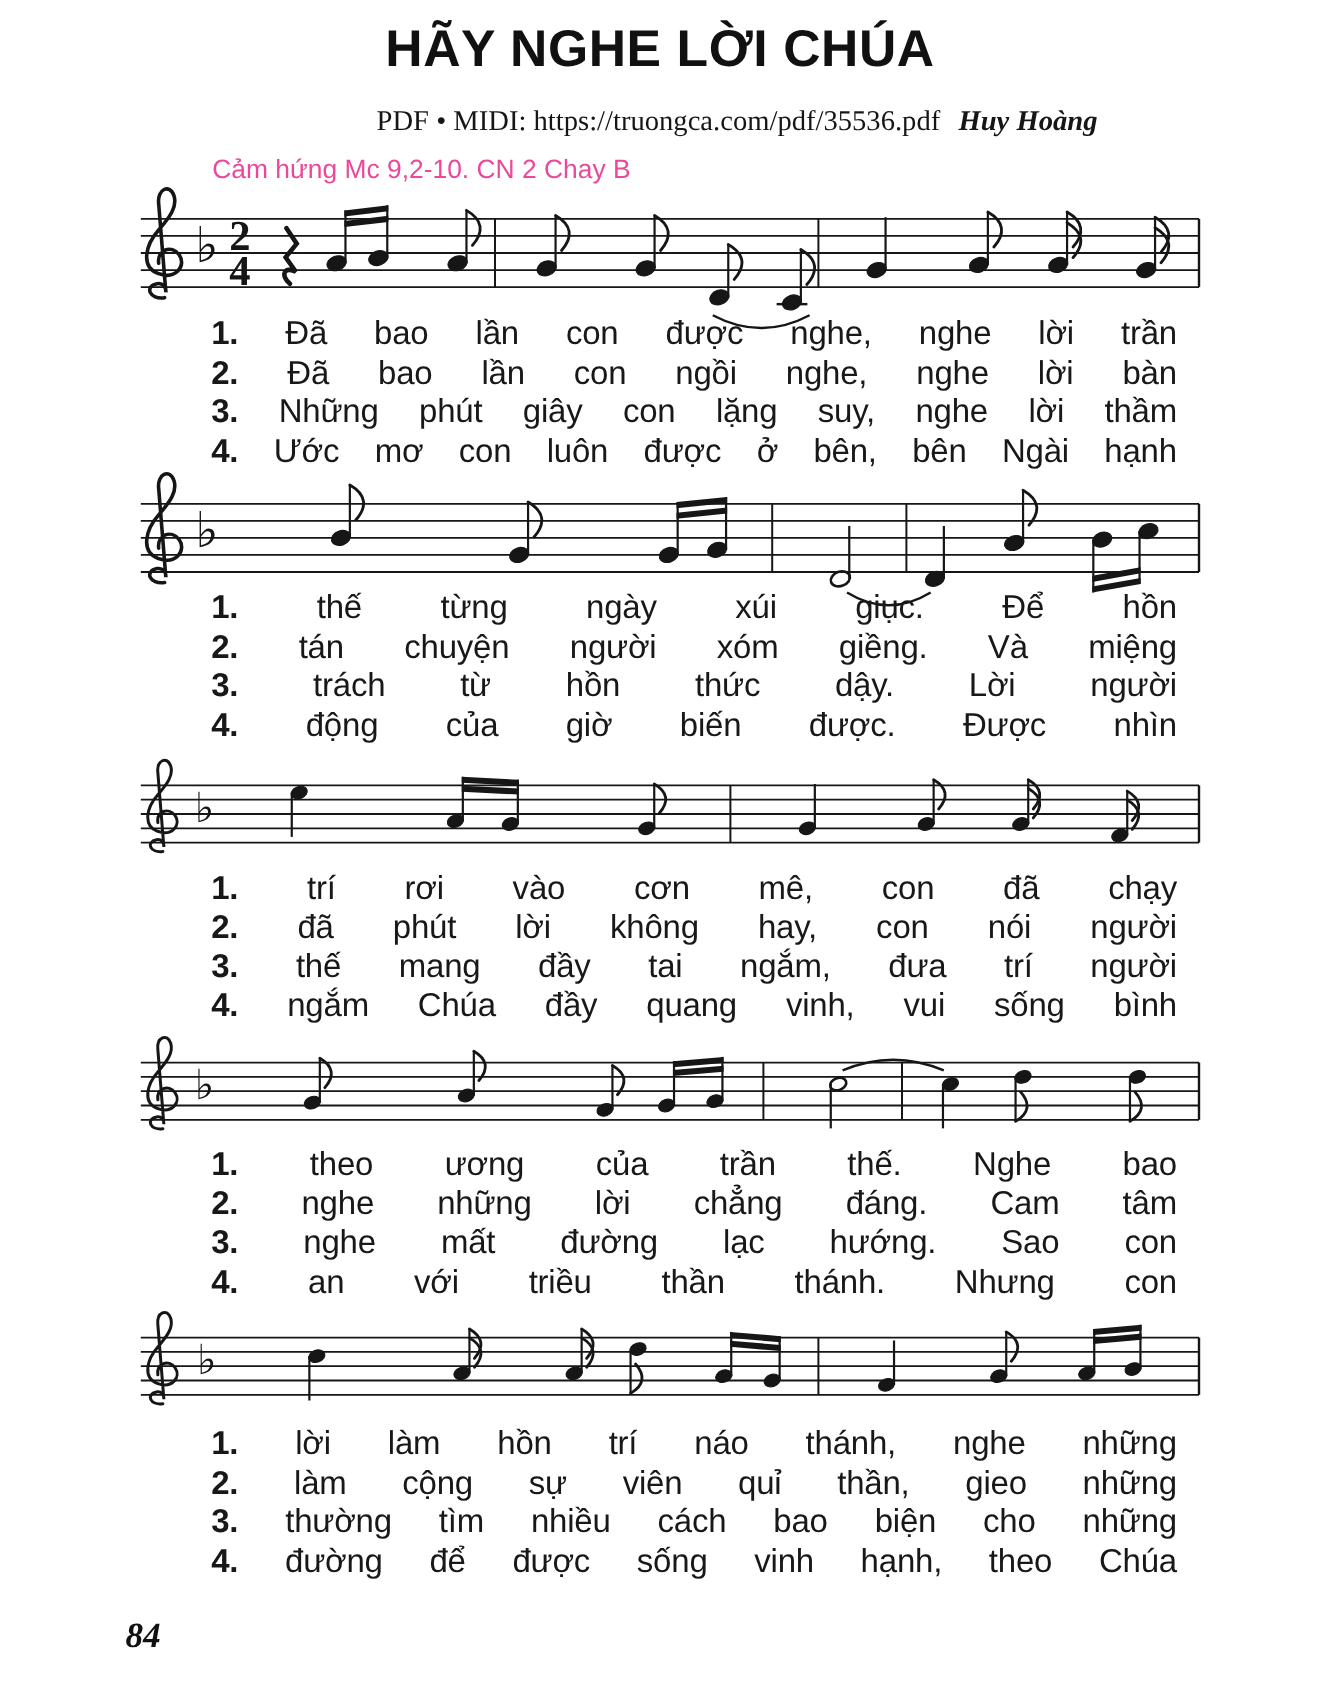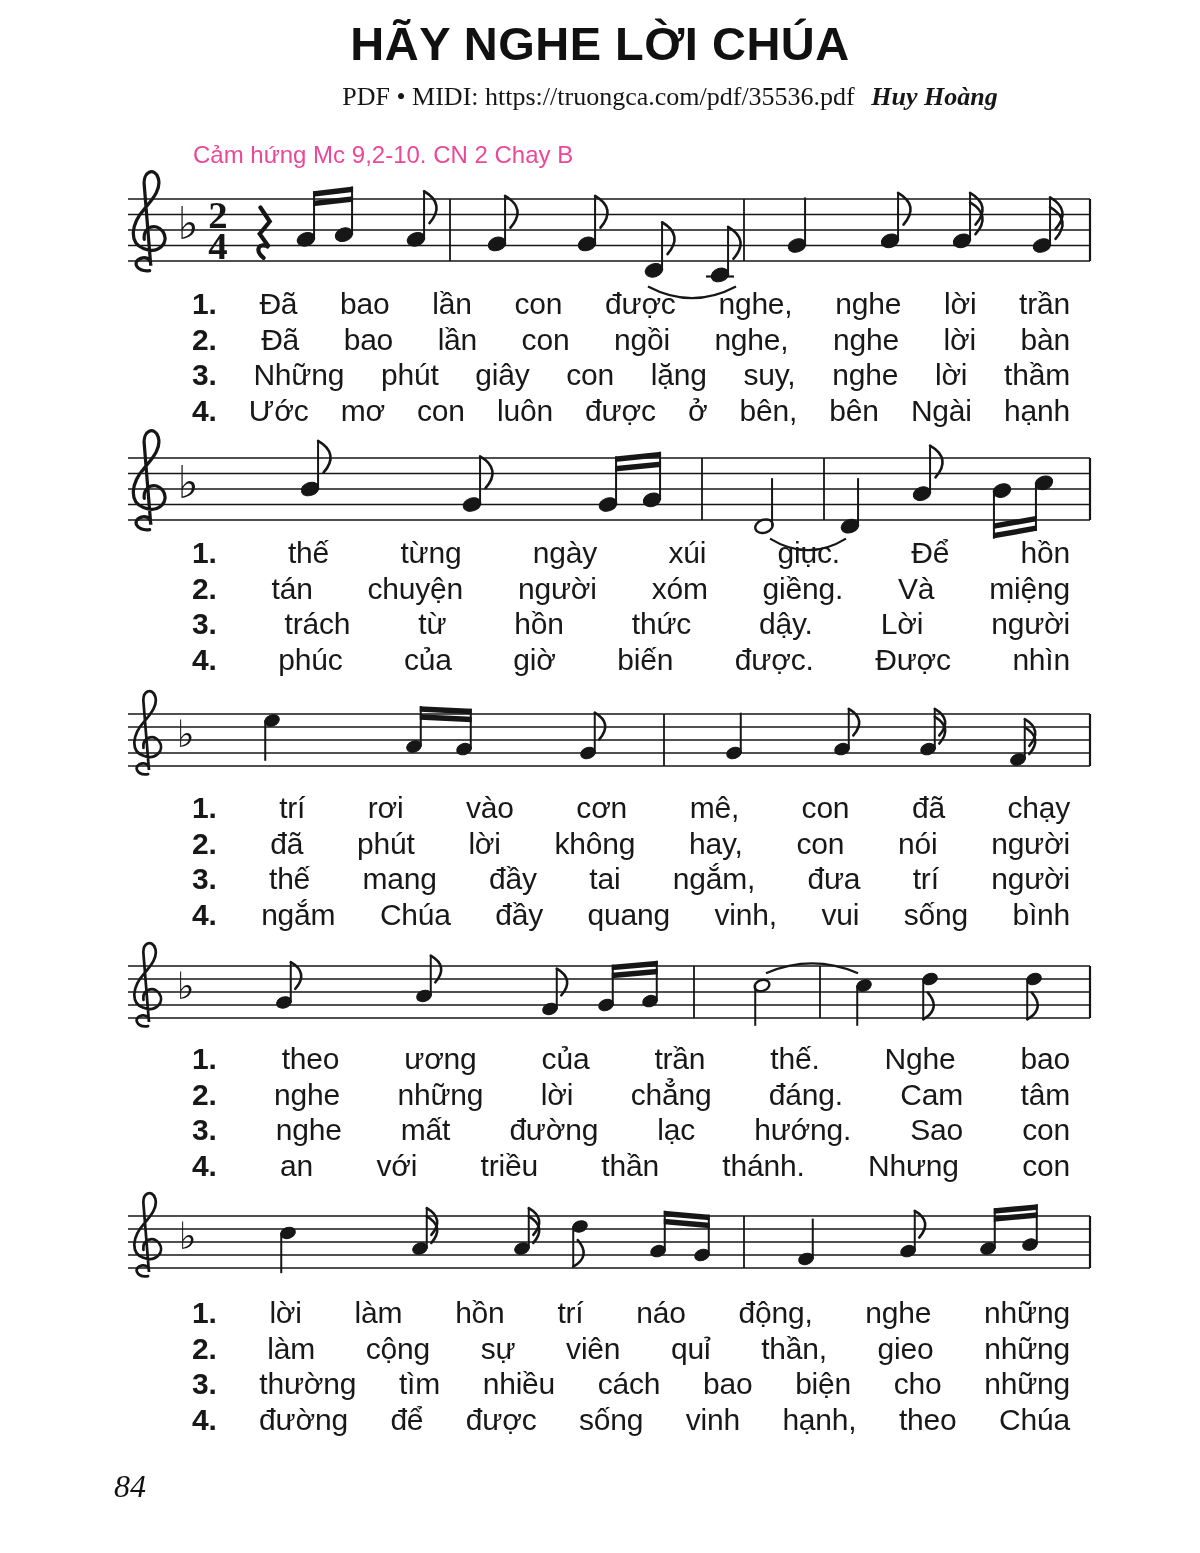--- a/index.html
+++ b/index.html
@@ -1,31 +1,31 @@
 <!DOCTYPE html>
 <html><head>
 <meta charset="utf-8">
 <style>
   html,body{margin:0;padding:0;background:#ffffff;}
   body{position:relative;width:1200px;height:1553px;overflow:hidden;
        font-family:"Liberation Sans",sans-serif;color:#141414;}
   .title{position:absolute;top:16px;left:0;width:100%;text-align:center;
          font-size:47px;font-weight:800;letter-spacing:.5px;color:#111;}
-  .subtitle{position:absolute;top:82px;left:0;width:100%;text-align:center;
+  .subtitle{position:absolute;top:95px;left:0;width:100%;text-align:center;
             text-indent:140px;font-family:"Liberation Serif",serif;font-size:26px;color:#161616;}
   .subtitle .url{text-decoration:none;color:#161616;}
   .subtitle .author{font-weight:700;font-style:italic;margin-left:10px;}
   .inspiration{position:absolute;left:193px;top:141px;font-size:24px;color:#ec4899;}
   #score{position:absolute;left:0;top:0;}
   .lyrics-block{position:absolute;left:192px;width:878px;}
   .lyr-line{display:flex;justify-content:space-between;align-items:baseline;
             height:35.5px;font-size:30px;letter-spacing:-.2px;white-space:nowrap;color:#181818;}
   .lyr-line .num{font-weight:700;}
   .pagenum{position:absolute;left:114px;top:1468px;font-family:"Liberation Serif",serif;
-           font-weight:400;font-style:italic;font-size:32px;color:#111;}
+           font-weight:700;font-style:italic;font-size:32px;color:#111;}
 </style>
 </head>
 <body>
 
 <div class="title">HÃY NGHE LỜI CHÚA</div>
 
 <div class="subtitle">
   <span>PDF • MIDI:</span>
   <span class="url">https://truongca.com/pdf/35536.pdf</span>
   <span class="author">Huy Hoàng</span>
@@ -318,21 +318,21 @@
       <span>trách</span>
       <span>từ</span>
       <span>hồn</span>
       <span>thức</span>
       <span>dậy.</span>
       <span>Lời</span>
       <span>người</span>
     </div>
     <div class="lyr-line">
       <span class="num">4.</span>
-      <span>phúc</span>
+      <span>động</span>
       <span>của</span>
       <span>giờ</span>
       <span>biến</span>
       <span>được.</span>
       <span>Được</span>
       <span>nhìn</span>
     </div>
   </div>
 <div class="lyrics-block" style="top: 791px;">
     <div class="lyr-line">
@@ -423,21 +423,21 @@
     </div>
   </div>
 <div class="lyrics-block" style="top: 1296px;">
     <div class="lyr-line">
       <span class="num">1.</span>
       <span>lời</span>
       <span>làm</span>
       <span>hồn</span>
       <span>trí</span>
       <span>náo</span>
-      <span>động,</span>
+      <span>thánh,</span>
       <span>nghe</span>
       <span>những</span>
     </div>
     <div class="lyr-line">
       <span class="num">2.</span>
       <span>làm</span>
       <span>cộng</span>
       <span>sự</span>
       <span>viên</span>
       <span>quỉ</span>

